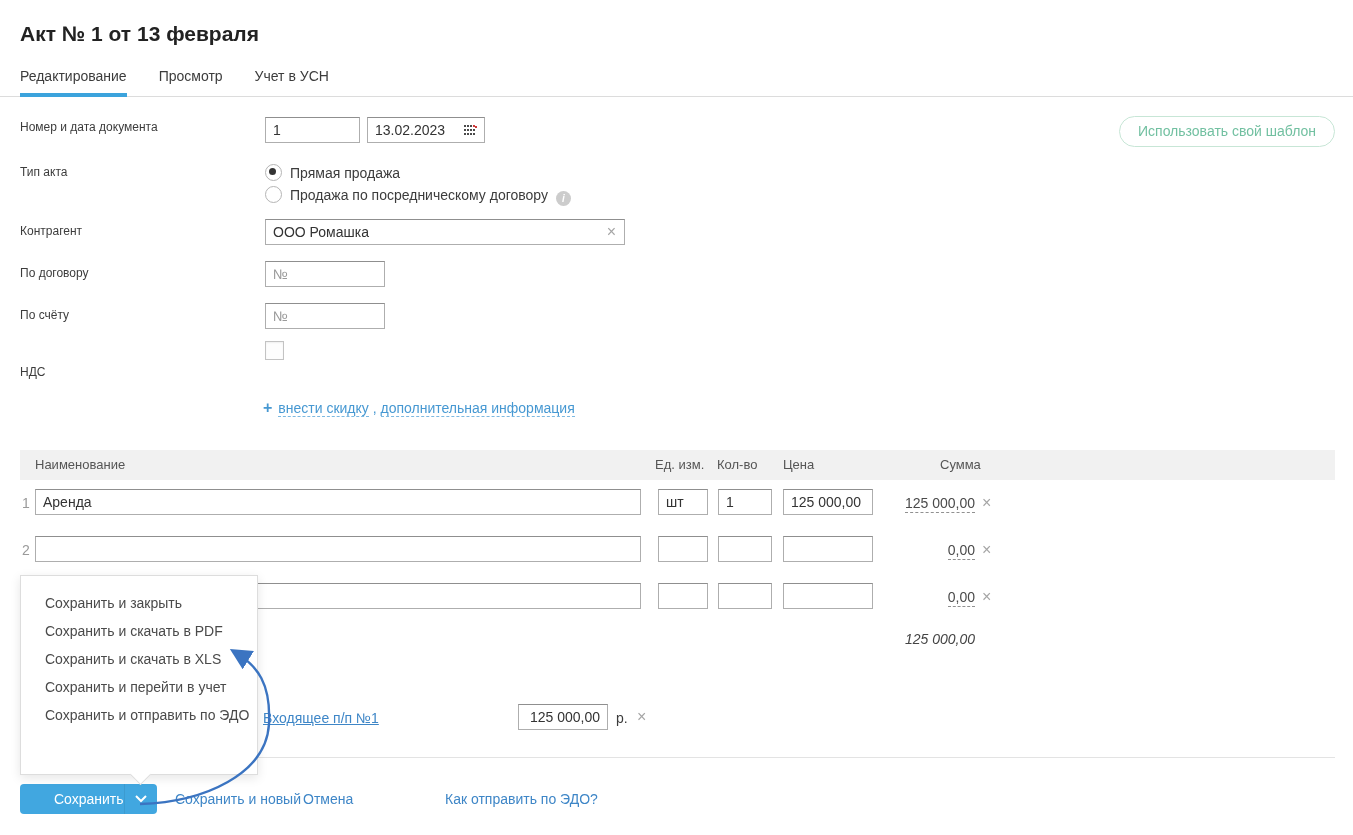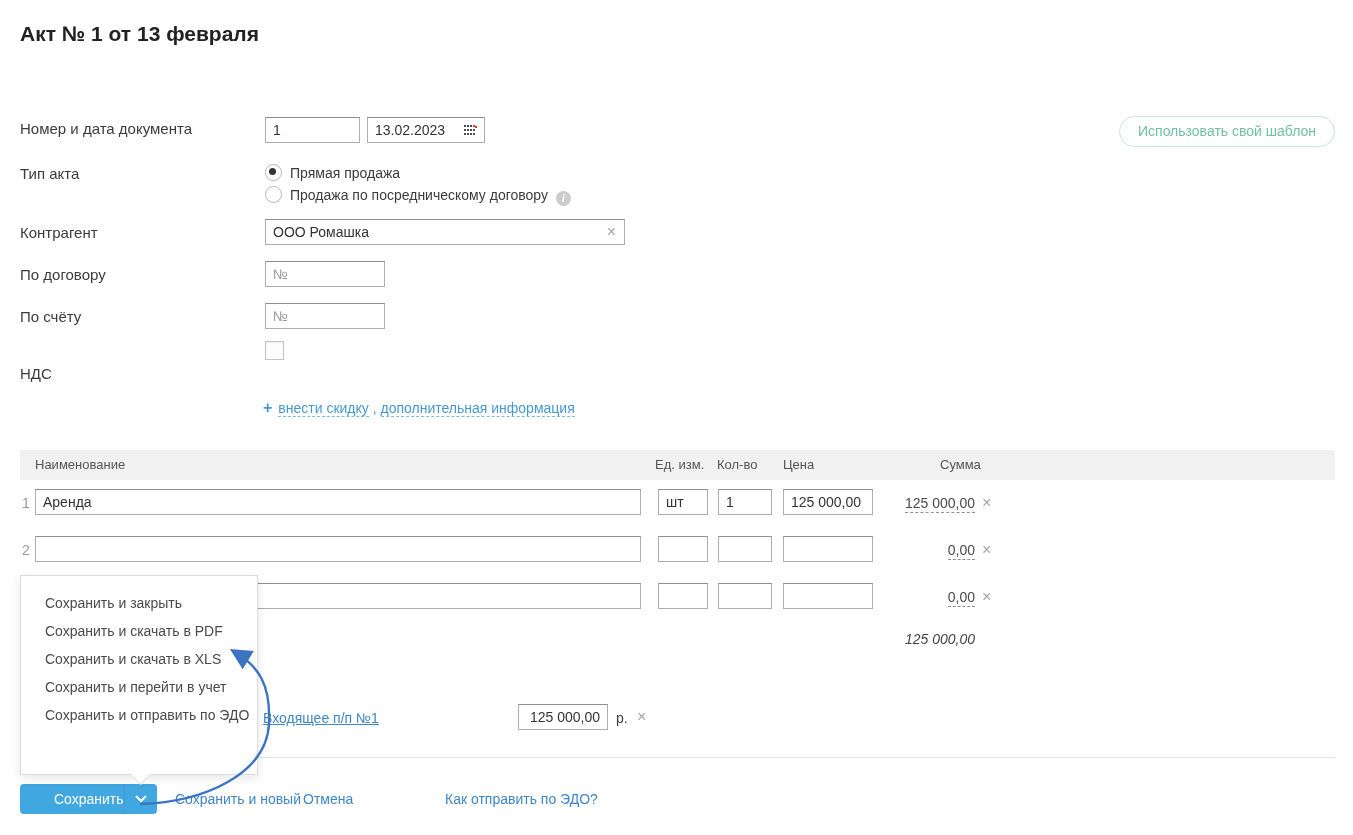--- a/index.html
+++ b/index.html
@@ -10,21 +10,21 @@
   .page-title{left:20px;top:22px;font-size:21px;font-weight:bold;color:#222;}
 
   .tabs{left:0;top:58px;width:1353px;height:39px;border-bottom:1px solid #dcdcdc;
         display:flex;padding-left:20px;box-sizing:border-box;gap:32px;}
   .tab{position:relative;font-size:14px;color:#3c3c3c;padding:10px 0 13px;cursor:pointer;}
   .tab.active::after{content:"";position:absolute;left:0;right:0;bottom:-1px;height:4px;background:#3ba3dc;}
 
   .tpl-btn{right:18px;top:116px;height:31px;line-height:29px;padding:0 18px;border:1px solid #c7e6d6;
            border-radius:16px;color:#72c0a1;font-size:14px;background:#fff;cursor:pointer;}
 
-  .lbl{left:20px;font-size:15px;color:#3c3c3c;}
+  .lbl{left:20px;font-size:12px;color:#3c3c3c;}
   .inp{height:26px;border:1px solid #aeaeae;border-top-color:#8f8f8f;background:#fff;
        font-family:"Liberation Sans",sans-serif;font-size:14px;color:#333;padding:0 7px;
        box-sizing:border-box;outline:none;}
   .inp::placeholder{color:#9a9a9a;}
   .inp-wrap{display:flex;align-items:center;border:1px solid #aeaeae;border-top-color:#8f8f8f;
             background:#fff;box-sizing:border-box;height:26px;}
   .inp-wrap input{border:none;outline:none;flex:1;font-family:"Liberation Sans",sans-serif;
                   font-size:14px;color:#333;padding:0 7px;background:transparent;min-width:0;}
   .clear-x{color:#a5a5a5;font-size:16px;padding:0 8px;cursor:pointer;line-height:1;}
 
@@ -72,20 +72,25 @@
 
   .arrow-svg{left:125px;top:636px;z-index:6;pointer-events:none;}
 </style>
 </head>
 <body>
 
 <div class="page">
 
   <div class="abs page-title">Акт № 1 от 13 февраля</div>
 
+  <div class="abs tabs">
+    <div class="tab active">Редактирование</div>
+    <div class="tab">Просмотр</div>
+    <div class="tab">Учет в УСН</div>
+  </div>
 
   <button class="abs tpl-btn">Использовать свой шаблон</button>
 
   <div class="abs lbl" style="top:120px;">Номер и дата документа</div>
   <input class="abs inp" style="left: 265px; top: 117px; width: 95px;" value="1">
   <div class="abs inp-wrap" style="left:367px;top:117px;width:118px;">
     <input style="width: 78px;" value="13.02.2023">
     <span style="padding-right:7px;display:flex;">
       <svg width="13" height="11" viewBox="0 0 13 11">
         <g fill="#4a4a4a">

